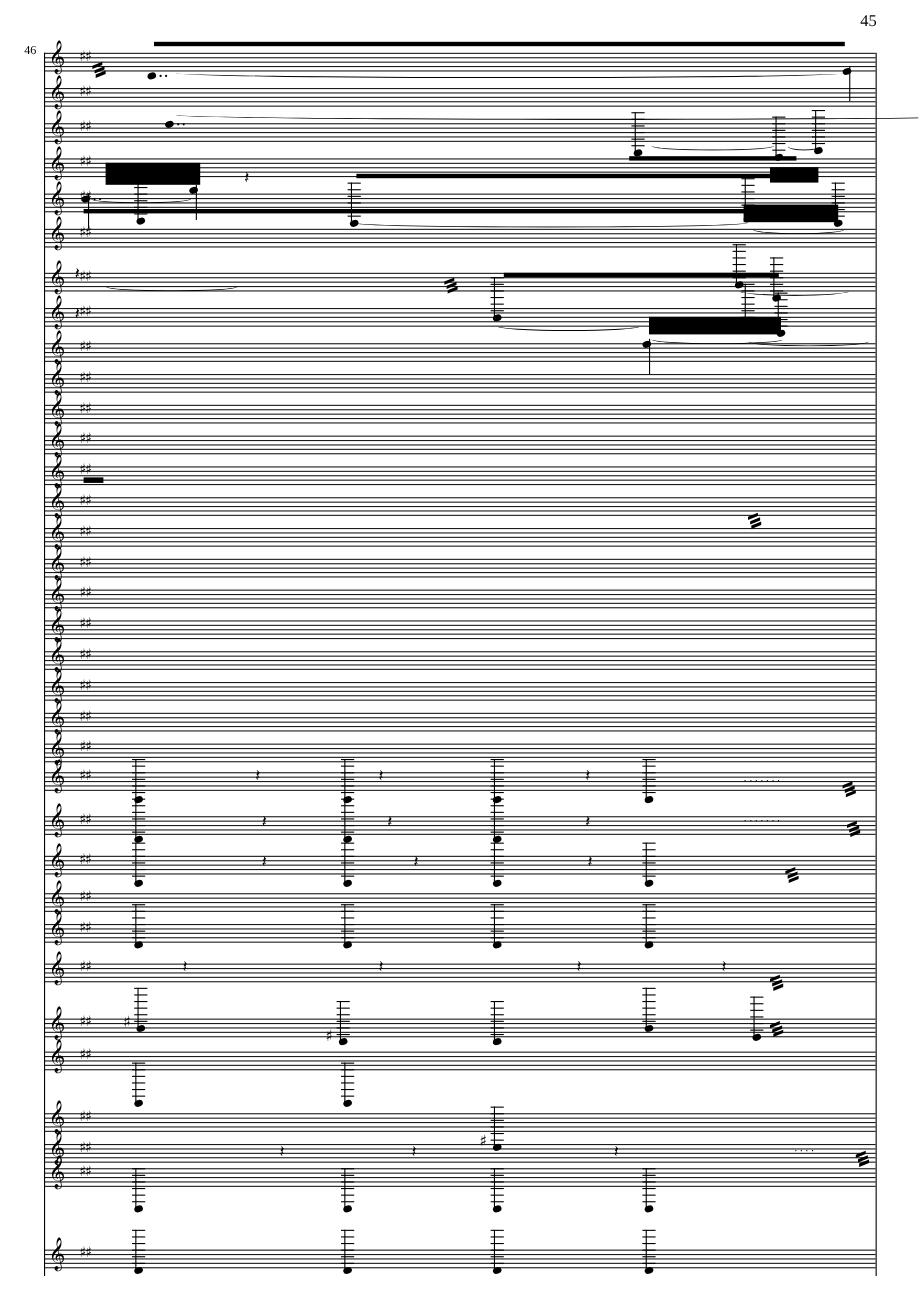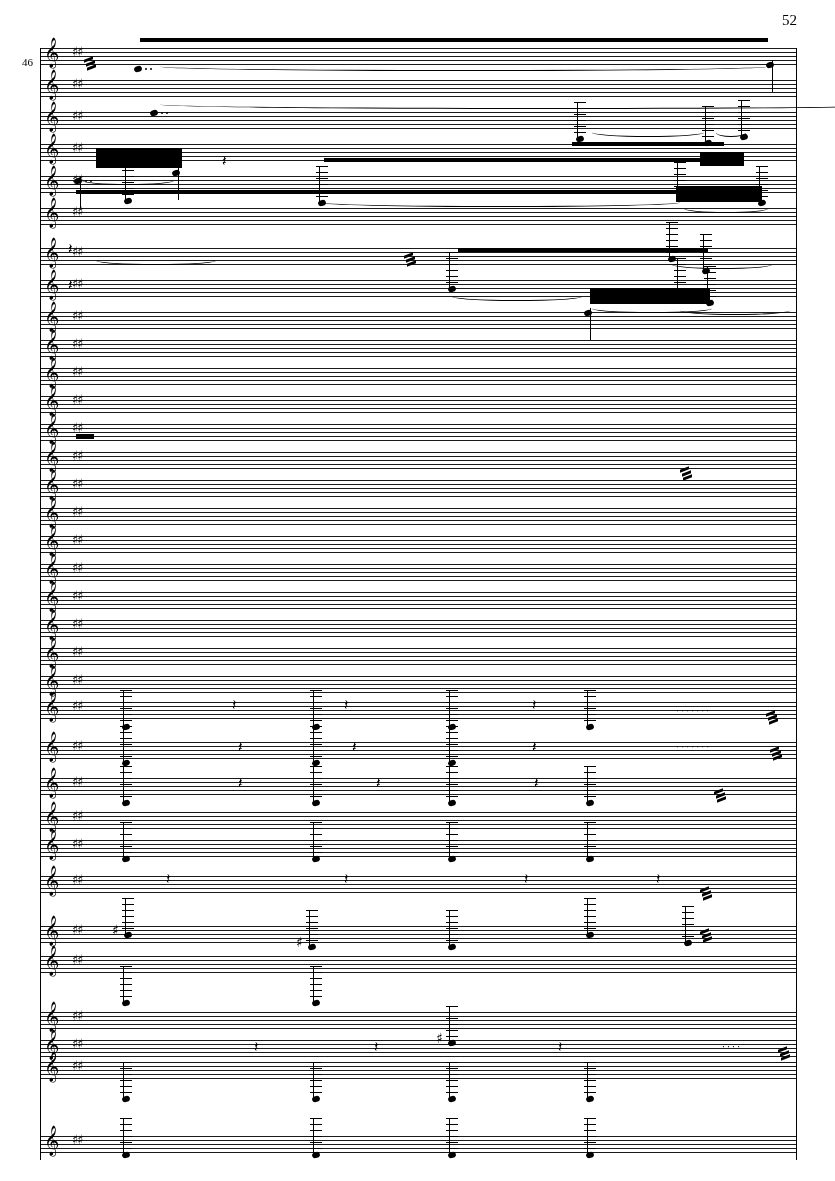--- a/index.html
+++ b/index.html
@@ -136,22 +136,22 @@
     width: 9px; height: 3px;
     background: #000;
     transform: skewY(-22deg);
   }
 </style>
 </head>
 <body>
 
 <div id="page">
 
-  <div class="page-number">52</div>
-  <div class="measure-number" style="left:22px; top:56px;">46</div>
+  <div class="page-number">45</div>
+  <div class="measure-number" style="left:22px; top:40px;">46</div>
 
   <div id="score">
       <div class="staff" style="top: 48px;">
         <div class="line"></div>
         <div class="line"></div>
         <div class="line"></div>
         <div class="line"></div>
         <div class="line"></div>
       </div>
       <div class="clef" style="left: 44px; top: 39px;">𝄞</div>

